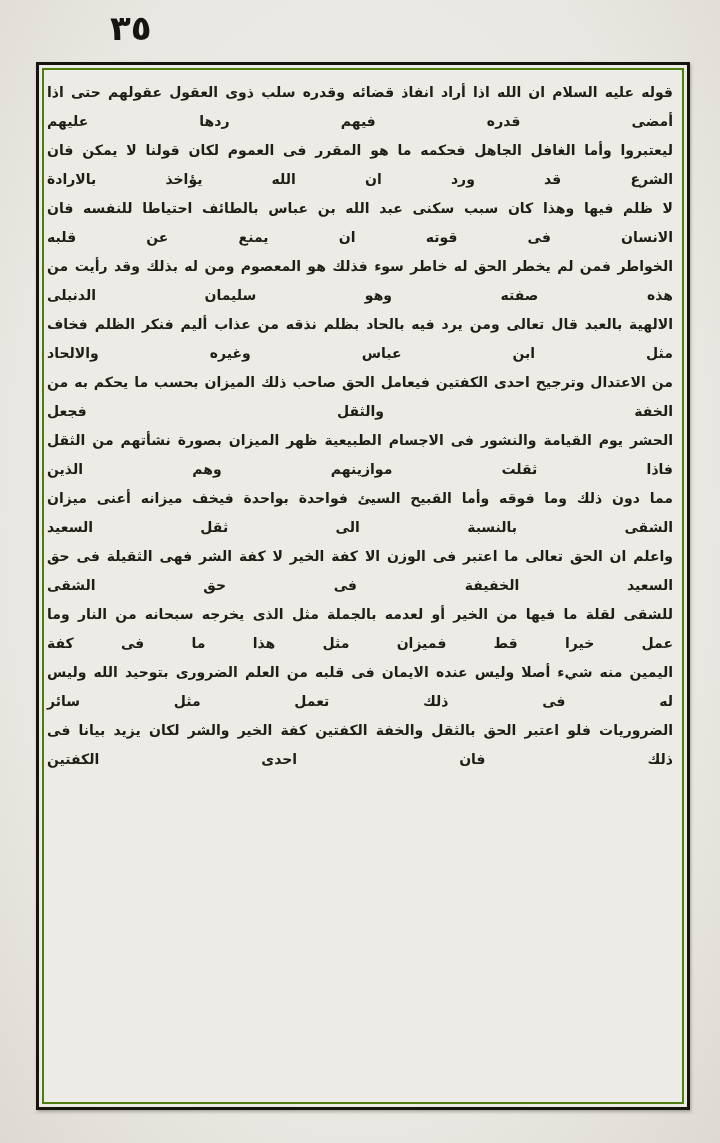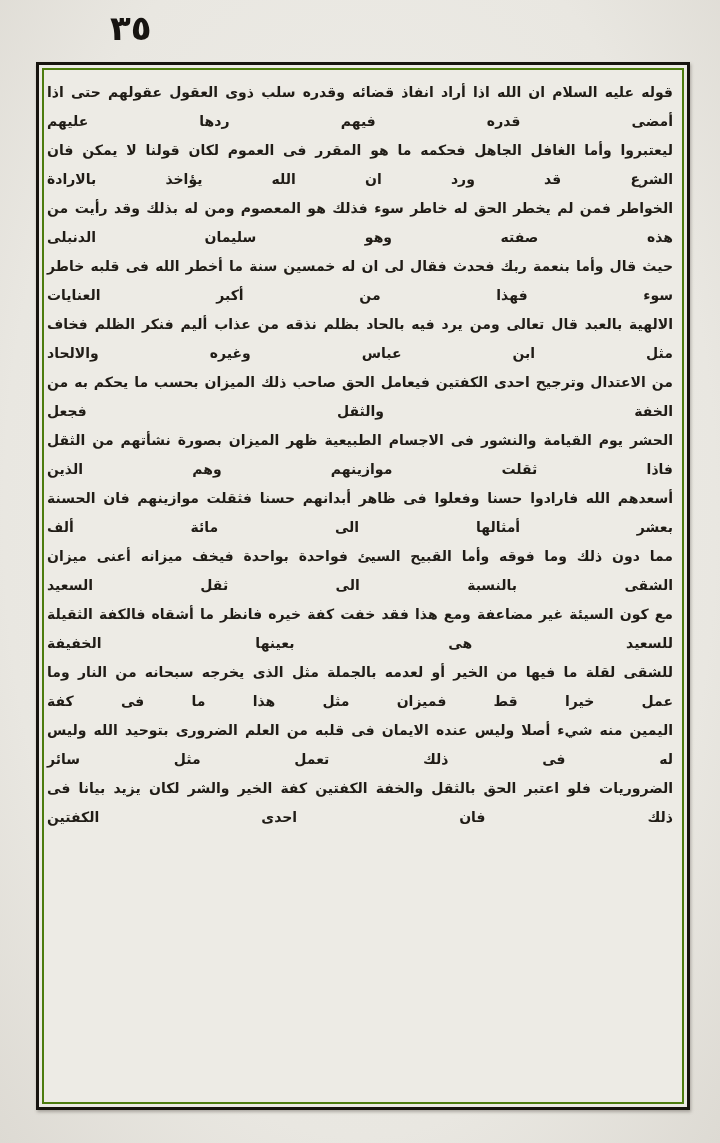--- a/index.html
+++ b/index.html
@@ -54,27 +54,26 @@
 
 <div class="scan">
 
   <div class="page-number">٣٥</div>
 
   <div class="frame-outer">
     <div class="frame-inner">
 
       <div class="line">قوله عليه السلام  ان الله اذا أراد انفاذ قضائه وقدره سلب ذوى العقول عقولهم حتى اذا أمضى قدره فيهم ردها عليهم</div>
       <div class="line">ليعتبروا وأما الغافل الجاهل فحكمه ما هو المقرر فى العموم لكان قولنا لا يمكن فان الشرع قد ورد ان الله يؤاخذ بالارادة</div>
+      <div class="line">لا ظلم فيها وهذا كان سبب سكنى عبد الله بن عباس بالطائف احتياطا للنفسه فان الانسان فى قوته ان يمنع عن قلبه</div>
       <div class="line">الخواطر فمن لم يخطر الحق له خاطر سوء فذلك هو المعصوم ومن له بذلك وقد رأيت من هذه صفته وهو سليمان الدنبلى</div>
-      <div class="line">حيث قال وأما بنعمة ربك فحدث فقال لى ان له خمسين سنة ما أخطر الله فى قلبه خاطر سوء فهذا من أكبر العنايات</div>
       <div class="line">الالهية بالعبد قال تعالى ومن يرد فيه بالحاد بظلم نذقه من عذاب أليم فنكر الظلم فخاف مثل ابن عباس وغيره والالحاد</div>
       <div class="line">من الاعتدال وترجيح احدى الكفتين فيعامل الحق صاحب ذلك الميزان بحسب ما يحكم به من الخفة والثقل فجعل</div>
       <div class="line">الحشر يوم القيامة والنشور فى الاجسام الطبيعية ظهر الميزان بصورة نشأتهم من الثقل فاذا ثقلت موازينهم وهم الذين</div>
-      <div class="line">أسعدهم الله فارادوا حسنا وفعلوا فى ظاهر أبدانهم حسنا فثقلت موازينهم فان الحسنة بعشر أمثالها الى مائة ألف</div>
       <div class="line">مما دون ذلك وما فوقه وأما القبيح السيئ فواحدة بواحدة فيخف ميزانه أعنى ميزان الشقى بالنسبة الى ثقل السعيد</div>
-      <div class="line">مع كون السيئة غير مضاعفة ومع هذا فقد خفت كفة خيره فانظر ما أشقاه فالكفة الثقيلة للسعيد هى بعينها الخفيفة</div>
+      <div class="line">واعلم ان الحق تعالى ما اعتبر فى الوزن الا كفة الخير لا كفة الشر فهى الثقيلة فى حق السعيد الخفيفة فى حق الشقى</div>
       <div class="line">للشقى لقلة ما فيها من الخير أو لعدمه بالجملة مثل الذى يخرجه سبحانه من النار وما عمل خيرا قط فميزان مثل هذا ما فى كفة</div>
       <div class="line">اليمين منه شيء أصلا وليس عنده الايمان فى قلبه من العلم الضرورى بتوحيد الله وليس له فى ذلك تعمل مثل سائر</div>
       <div class="line">الضروريات فلو اعتبر الحق بالثقل والخفة الكفتين كفة الخير والشر لكان يزيد بيانا فى ذلك فان احدى الكفتين</div>
 
     </div>
   </div>
 </div>
 
 </body></html>

